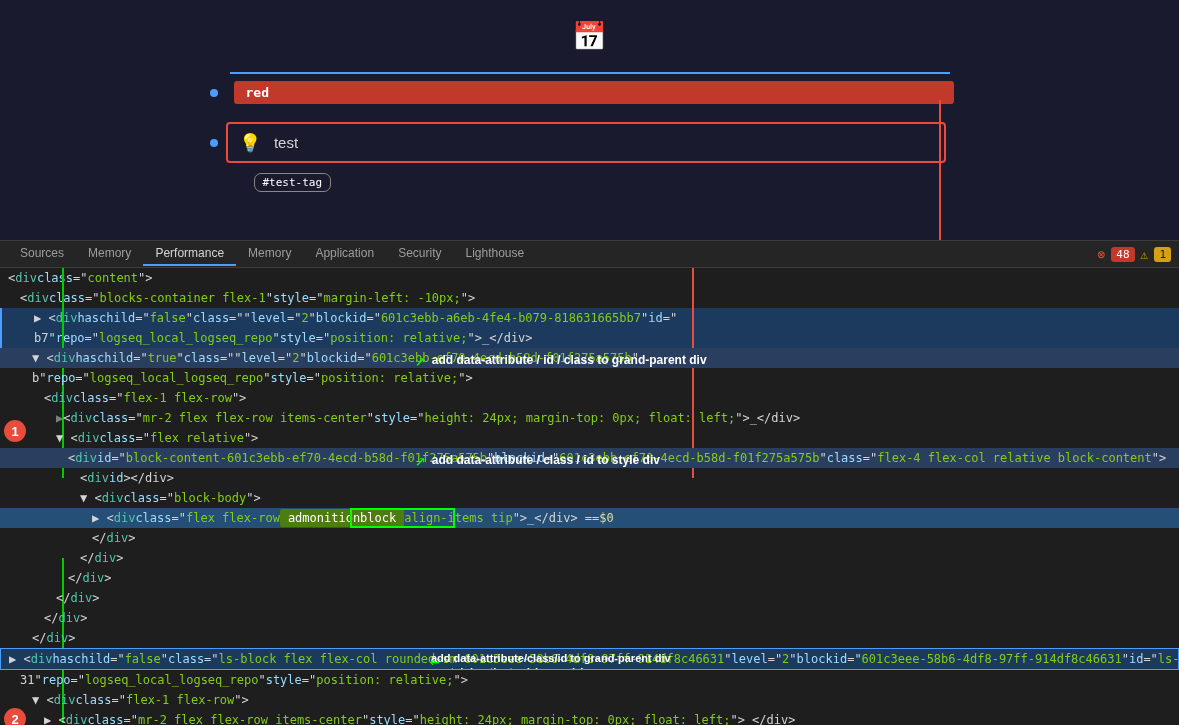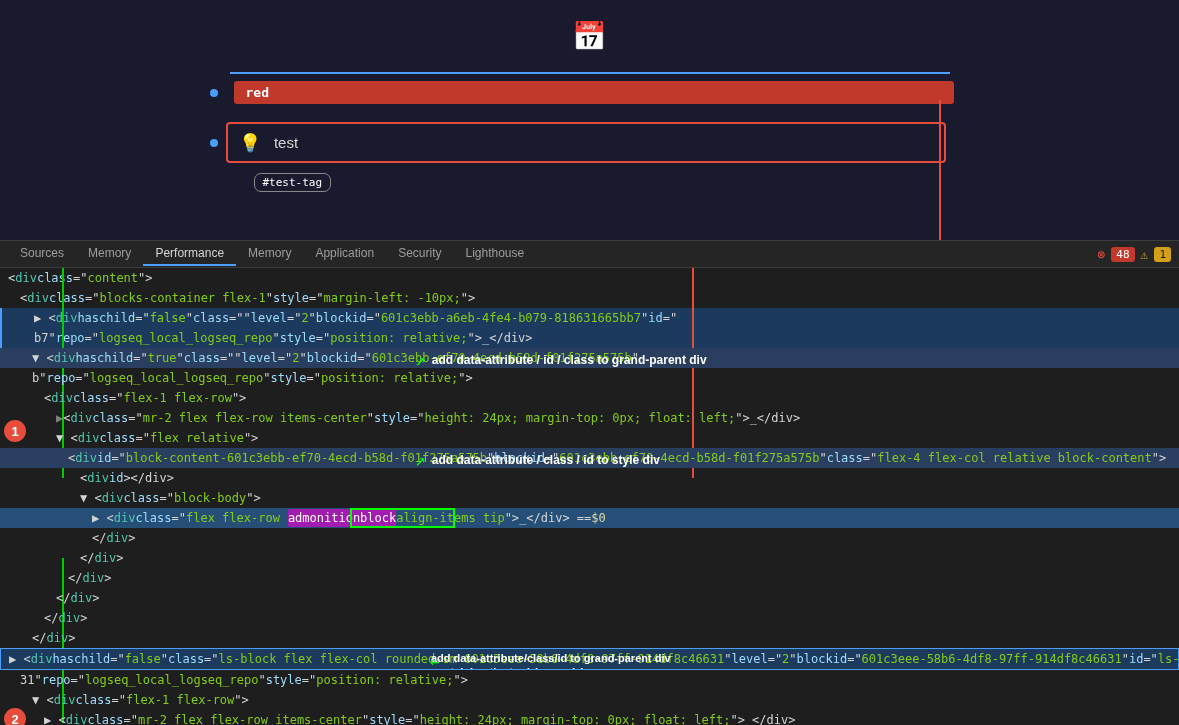--- a/index.html
+++ b/index.html
@@ -221,25 +221,24 @@
       border-left: 2px solid #4a9eff;
     }
 
     .tag-bracket { color: #808080; }
     .tag-name { color: #4ec9b0; }
     .attr-name { color: #9cdcfe; }
     .attr-value { color: #84cc16; }
     .plain { color: #d4d4d4; }
 
     .tag-highlight-green {
-      background: #a21caf;
+      background: #4d7c0f;
       color: #fff;
-      padding: 0 0;
+      padding: 0 8px;
       border-radius: 2px;
-      margin-left: 8px;
     }
 
     .dollar-sign { color: #dcdcaa; }
 
     
     .green-vert-line {
       position: absolute;
       width: 2px;
       background: #00cc00;
     }

